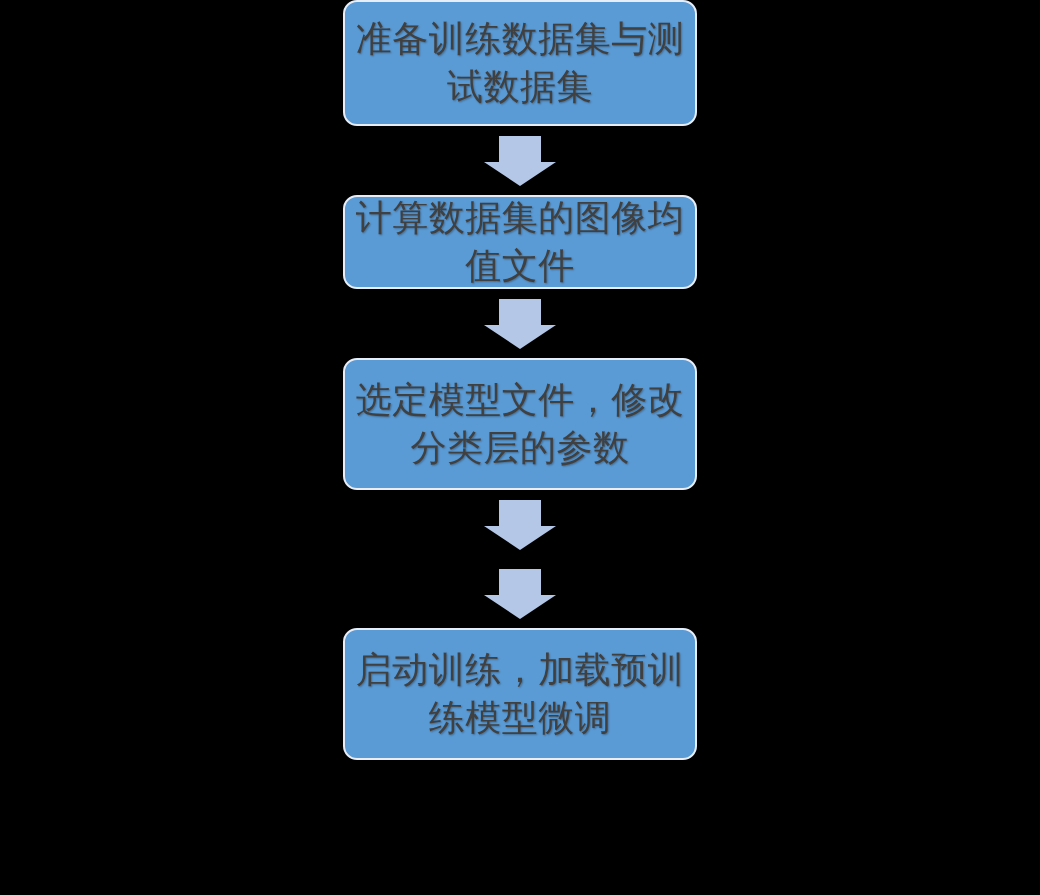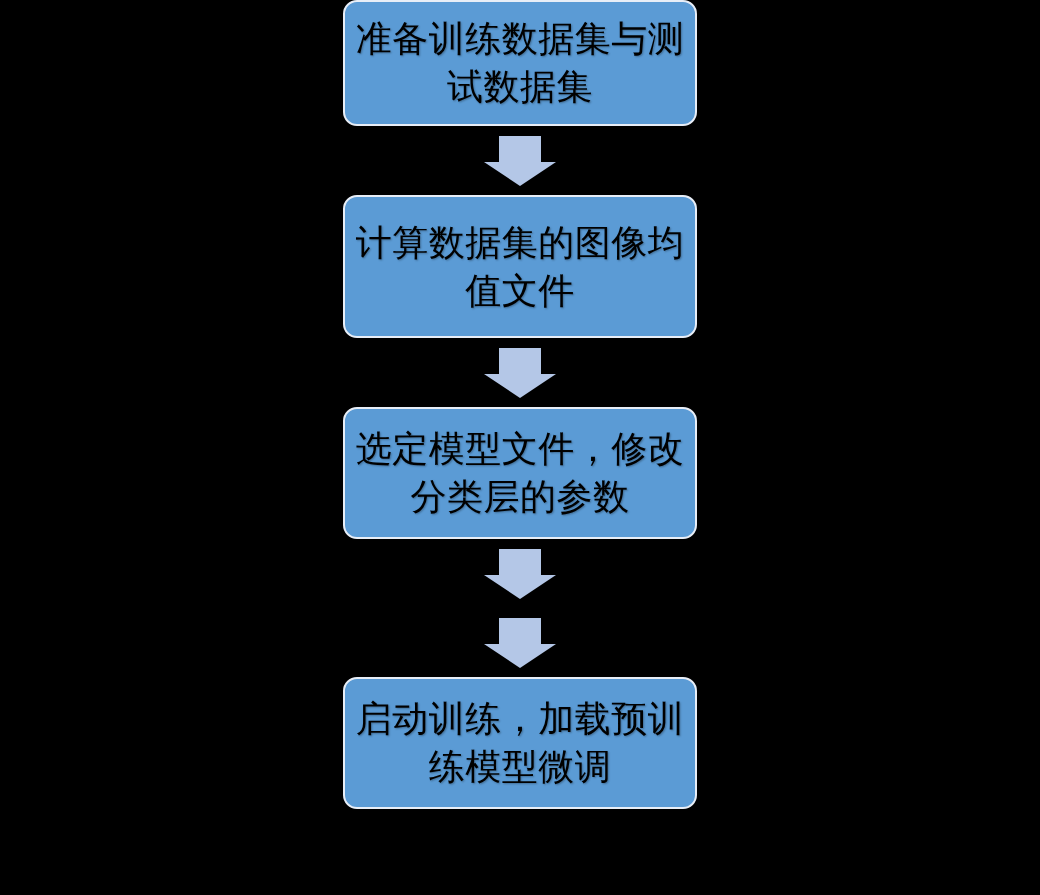--- a/index.html
+++ b/index.html
@@ -30,40 +30,40 @@
     flex-direction: column;
     align-items: center;
   }
 
   .flow-box {
     width: 354px;
     box-sizing: border-box;
     background: #5B9BD5;
     border: 2px solid #E8EEF7;
     border-radius: 14px;
-    color: #000000;
+    color: #404040;
     display: flex;
     align-items: center;
     justify-content: center;
     text-align: center;
     font-size: 36px;
     line-height: 48px;
     letter-spacing: 0.5px;
     text-shadow: 1px 1px 2px rgba(0,0,0,0.30);
     padding: 4px 10px;
     overflow: hidden;
   }
 
   .flow-box .box-text {
     display: block;
     width: 100%;
   }
 
   .box-h126 { height: 126px; }
-  .box-h130 { height: 143px; }
+  .box-h130 { height: 94px; }
   .box-h132 { height: 132px; justify-content: flex-end; }
 
   .flow-arrow {
     width: 90px;
     height: 50px;
     display: block;
     margin: 10px 0 9px 0;
   }
 
   .flow-arrow svg {

